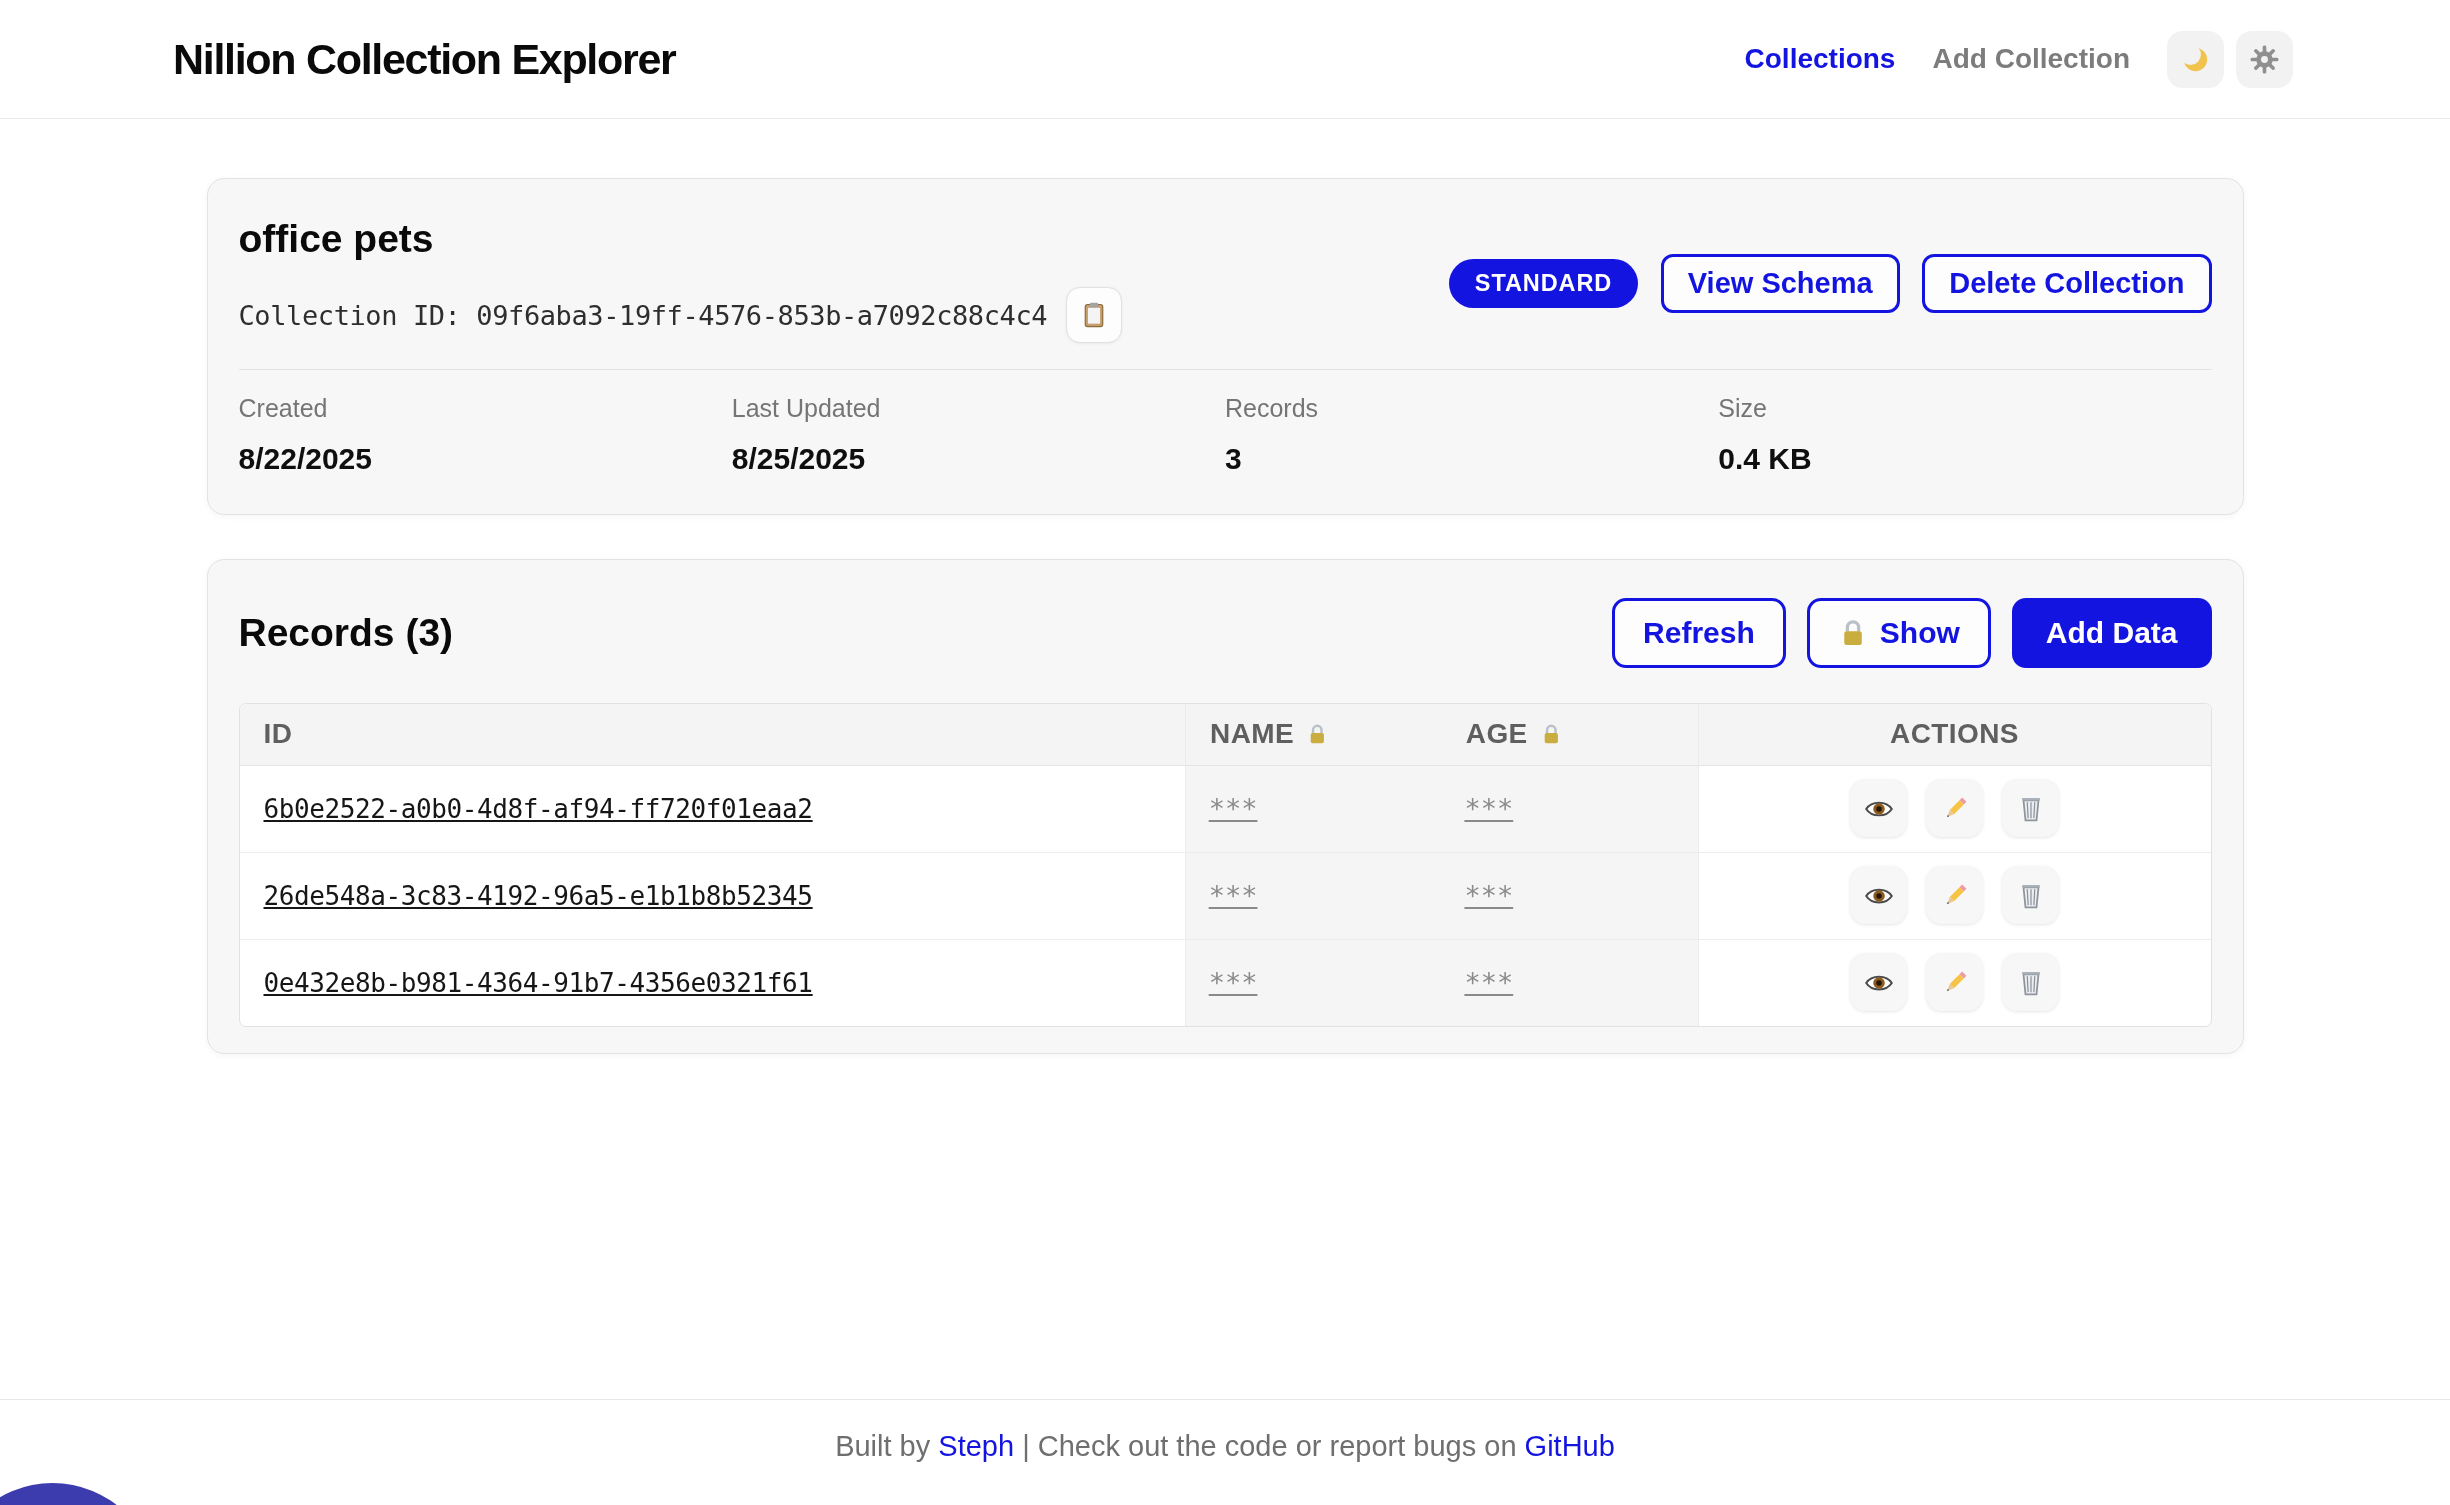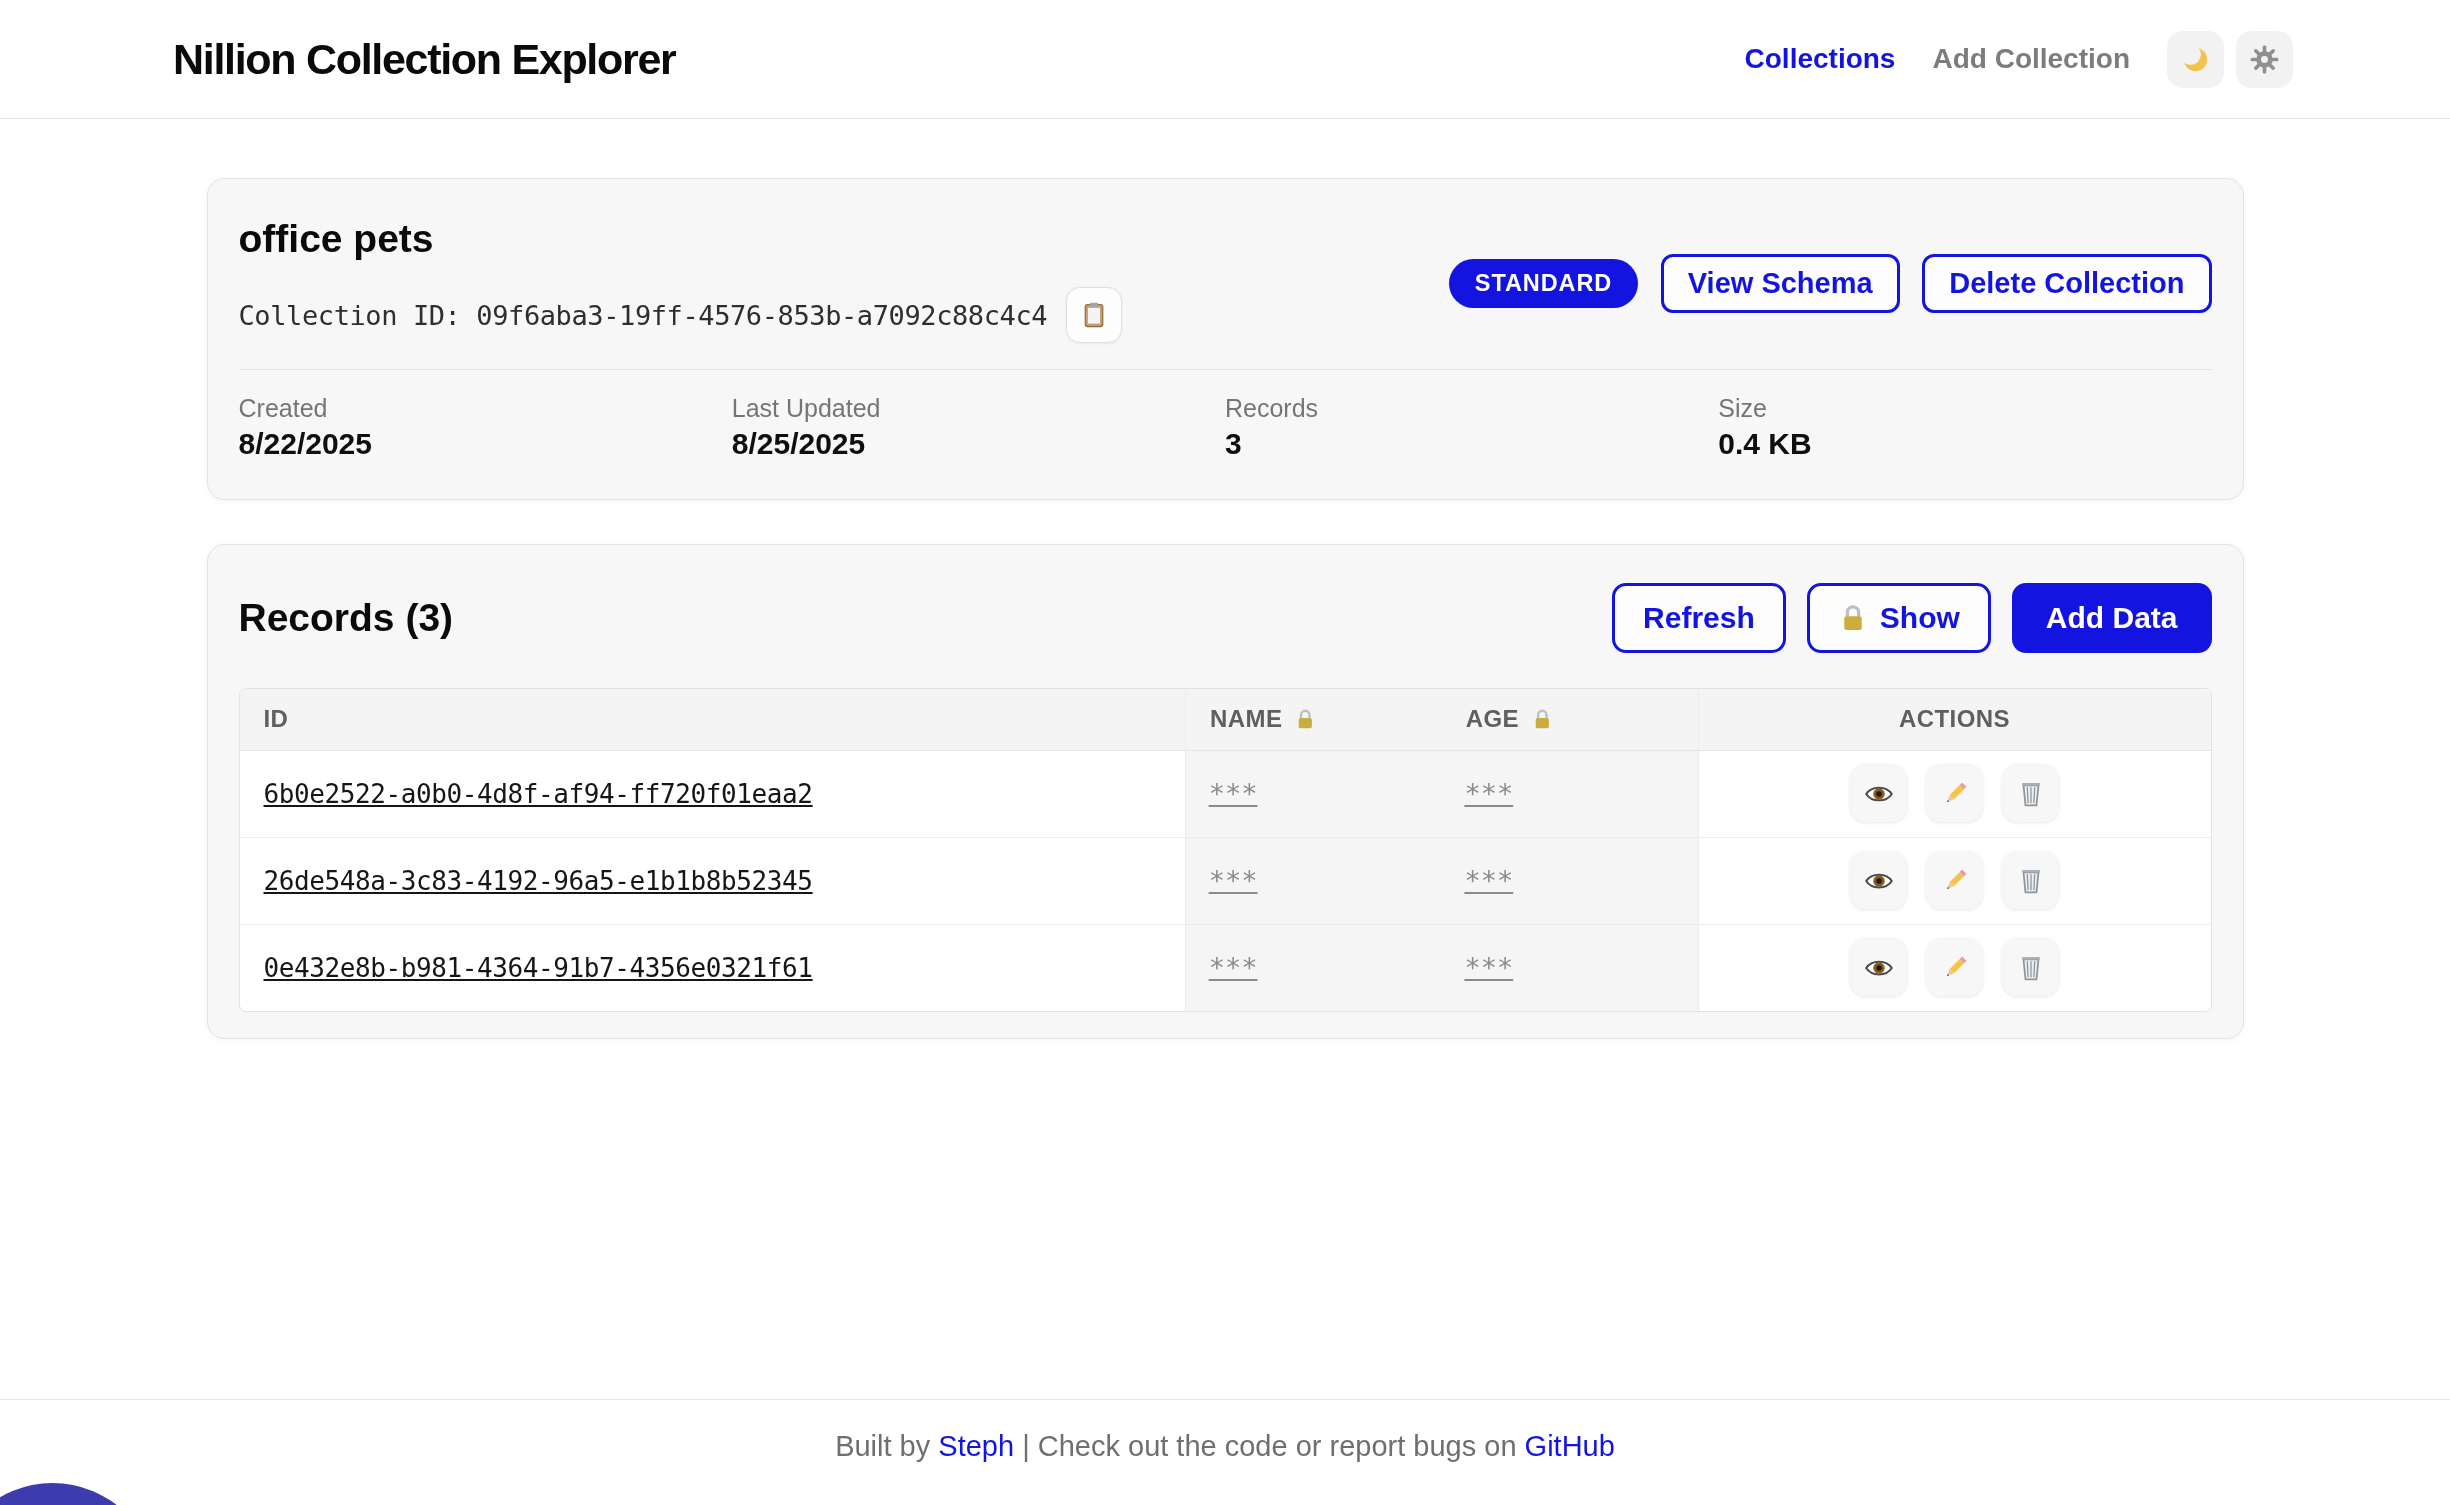--- a/index.html
+++ b/index.html
@@ -119,39 +119,39 @@
     border:3.5px solid var(--accent);
     border-radius:14px;
     font-size:30px; padding:15px 31px;
   }
   .stats{
     display:grid; grid-template-columns:repeat(4,1fr);
     border-top:1.7px solid #e3e3e3;
     margin-top:26px;
     padding:24px 0 38px 0;
   }
-  .stat-label{ font-size:25px; color:#757575; margin-bottom:4px; }
+  .stat-label{ font-size:25px; color:#757575; margin-bottom:19px; }
   .stat-value{ font-size:30px; font-weight:700; color:#0f0f0f; }
   
   .records-card{ margin-top:44px; padding:38px 31px 26px 31px; }
   .records-head{ display:flex; justify-content:space-between; align-items:center; }
   .records-title{ font-size:39px; font-weight:700; margin:0; color:#0a0a0a; }
   .records-actions{ display:flex; align-items:center; gap:21px; }
   .table-wrap{
     margin-top:35px;
     border:1.7px solid #e2e2e2;
     border-radius:7px;
     overflow:hidden;
     background:#ffffff;
   }
   table{ width:100%; border-collapse:collapse; table-layout:fixed; }
   thead th{
     background:#f4f4f4;
     height:61px;
-    font-size:24px; font-weight:700; color:#5f5f5f;
+    font-size:28px; font-weight:700; color:#5f5f5f;
     letter-spacing:0.4px;
     text-align:left;
     padding:0 0 0 24px;
     border-bottom:1.7px solid #e5e5e5;
     box-sizing:border-box;
   }
   thead th .th-inner{ display:flex; align-items:center; gap:12px; }
   th.th-id, td.id-cell{ border-right:1.7px solid #ececec; }
   th.th-age, td.age-cell{ border-right:1.7px solid #ececec; }
   th.th-actions{ text-align:center; padding:0; }

